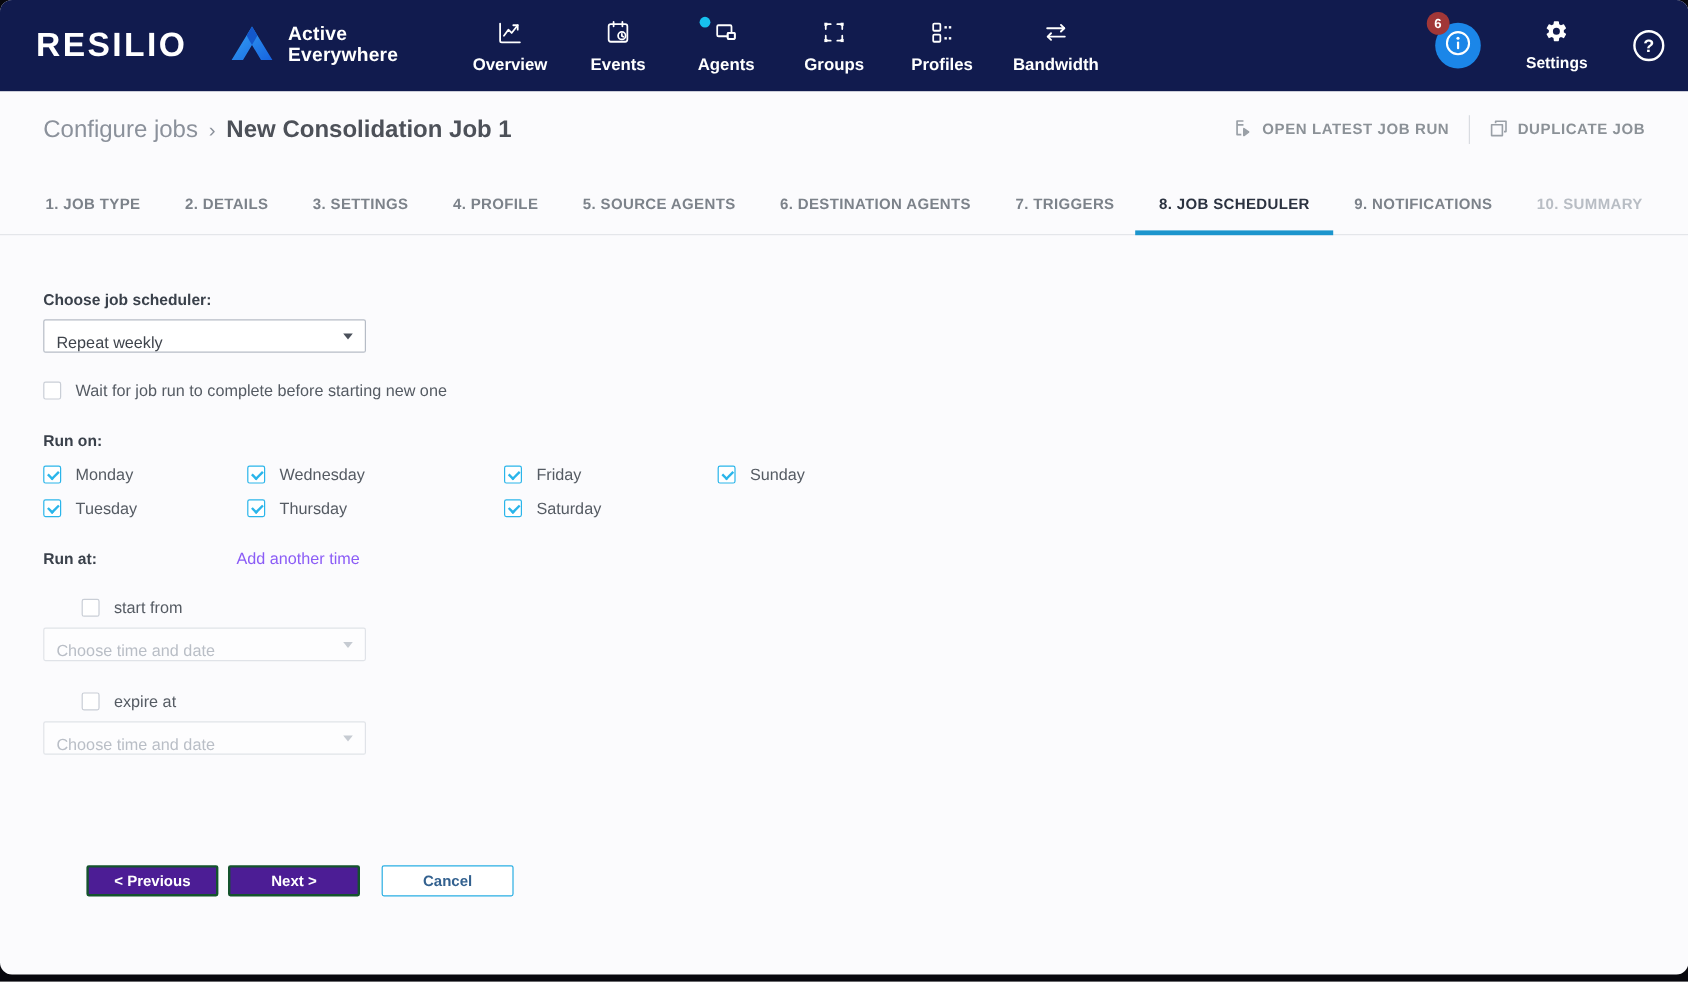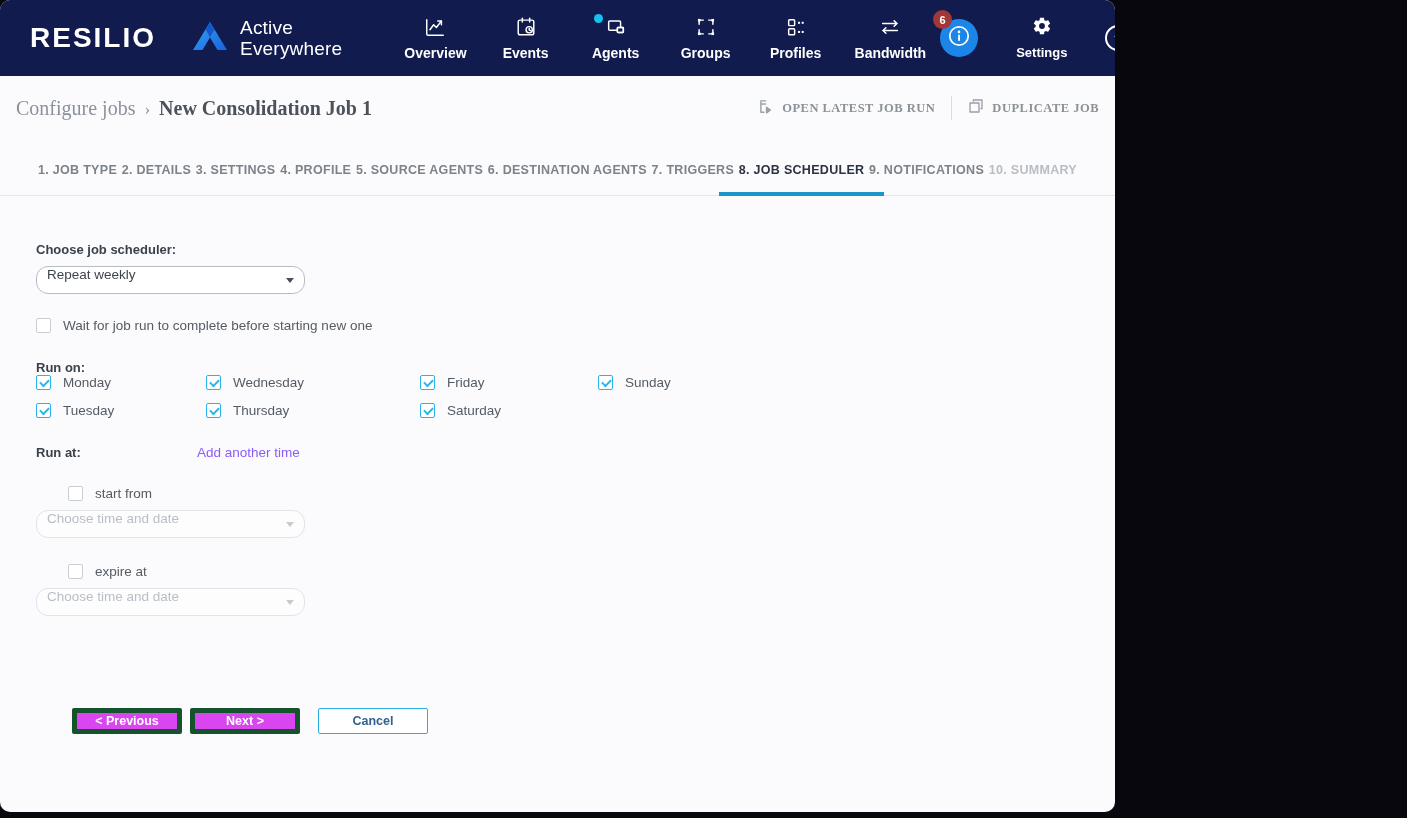--- a/index.html
+++ b/index.html
@@ -3,37 +3,37 @@
 <meta charset="utf-8">
 <style>
   * { box-sizing: border-box; margin: 0; padding: 0; }
   html,body { width:1407px; height:818px; }
   body {
     background:#07070d;
     font-family:"Liberation Sans", sans-serif;
     -webkit-font-smoothing:antialiased;
   }
   .window {
-    width:1115px; height:812px;
+    width:1407px; height:812px;
     border-radius:10px;
     overflow:hidden;
     background:#fbfbfd;
   }
 
   
   .navbar {
     height:76px; background:#111b4e;
     display:flex; align-items:stretch; color:#fff;
   }
   .brand {
     align-self:center; margin-left:30px;
     font-size:28px; font-weight:bold; letter-spacing:2px; color:#fff;
   }
   .product-logo { display:flex; align-items:center; gap:10px; margin-left:34px; align-self:center; cursor:default; }
-  .product-name { font-size:19px; font-weight:normal; line-height:1.12; letter-spacing:.2px; }
+  .product-name { font-size:16px; font-weight:bold; line-height:1.12; letter-spacing:.2px; }
   .nav-items { display:flex; margin-left:48px; }
   .nav-item {
     min-width:90px; padding:0 14px;
     display:flex; flex-direction:column; align-items:center; justify-content:center; gap:7px;
     font-size:14px; font-weight:bold; cursor:pointer; position:relative; text-align:center;
   }
   .nav-item.active { background:#1783ea; }
   .nav-item svg { display:block; }
   .agent-dot {
     position:absolute; top:14px; left:50%; margin-left:-22px;
@@ -53,21 +53,21 @@
     display:flex; flex-direction:column; align-items:center; gap:6px;
     font-size:13px; font-weight:bold; cursor:pointer;
   }
   .help-btn {
     width:26px; height:26px; border-radius:50%; border:2px solid #fff;
     display:flex; align-items:center; justify-content:center;
     font-size:15px; font-weight:bold; color:#fff; cursor:pointer;
   }
 
   
-  .page-header { height:64px; display:flex; align-items:center; padding:0 16px;font-family:Liberation Serif, serif; }
+  .page-header { height:64px; display:flex; align-items:center; padding:0 36px; }
   .breadcrumb { display:flex; align-items:baseline; gap:9px; font-size:20px; }
   .crumb-parent { color:#8b919b; cursor:pointer; }
   .crumb-sep { color:#8b919b; font-size:17px; }
   .crumb-current { color:#4d5159; font-weight:bold; }
   .header-actions { margin-left:auto; display:flex; align-items:center; gap:16px;text-align:right; }
   .hdr-btn {
     display:flex; align-items:center; gap:8px; cursor:pointer;
     color:#8b9197; font-size:12.5px; font-weight:bold; letter-spacing:.5px;
   }
   .hdr-divider { width:1px; height:24px; background:#d9dce1; }
@@ -86,22 +86,22 @@
     content:""; position:absolute; left:-18px; right:-18px; bottom:-1px;
     height:4px; background:#1c95cd;
   }
   .tab.disabled { color:#b8bdc4; cursor:default; }
 
   
   .form { padding:46px 36px 0; }
   .field-label { font-size:13px; font-weight:bold; color:#3a414b; }
   .select {
     position:relative; width:269px; height:28px; margin-top:9px;
-    border:1px solid #b6bcc6; border-radius:12px; background:#fff;
-    display:flex; align-items:flex-start; padding:0 24px 16px 10px;
+    border:1px solid #b6bcc6; border-radius:2px; background:#fff;
+    display:flex; align-items:flex-end; padding:0 24px 0 10px;
     font-size:13.5px; color:#3f444c; cursor:pointer;
   }
   .select::after {
     content:""; position:absolute; right:10px; top:50%; margin-top:-2px;
     border-left:4.5px solid transparent; border-right:4.5px solid transparent;
     border-top:5px solid #4a505a;
   }
   .select.disabled { border-color:#e0e3e8; color:#b9bec6; background:#fdfdfe; cursor:default; }
   .select.disabled::after { border-top-color:#c6cbd2; }
 
@@ -115,39 +115,39 @@
     content:""; position:absolute; left:2.5px; top:3px;
     width:7px; height:4px;
     border-left:2px solid #2ab5ea; border-bottom:2px solid #2ab5ea;
     transform:rotate(-45deg);
   }
   .check-label { font-size:13.5px; color:#555b63; }
 
   .wait-row { margin-top:24px; }
   .runon-label { margin-top:27px; }
   .day-grid {
-    display:grid;
+    margin-top:13px; display:grid;
     grid-template-columns:170px 214px 178px auto;
     row-gap:13px; justify-content:start;
   }
   .runat-row { margin-top:27px; display:flex; align-items:baseline; }
   .runat-row .field-label { width:161px; }
   .link { font-size:13.5px; color:#8b5cf6; cursor:pointer; }
   .optional-row { margin-top:26px;padding-left:32px; }
   .optional-row + .select { margin-top:9px; }
 
   
   .footer { padding:92px 36px 0; display:flex; gap:8px; }
   .btn {
     width:110px; height:26px; border-radius:2px;
     font-family:"Liberation Sans", sans-serif;
     font-size:12.5px; font-weight:bold; cursor:pointer;
     display:flex; align-items:center; justify-content:center;
   }
-  .btn-primary { background:#d946ef; border:5px solid #14532d; color:#fff; }
+  .btn-primary { background:#4c1d95; border:2px solid #14532d; color:#fff; }
   .btn-outline { background:#fff; border:1px solid #29aee3; color:#33618f; margin-left:10px; }
 </style>
 </head>
 <body>
 
 <div class="window">
 
   <div class="navbar">
     <div class="brand">RESILIO</div>
 

